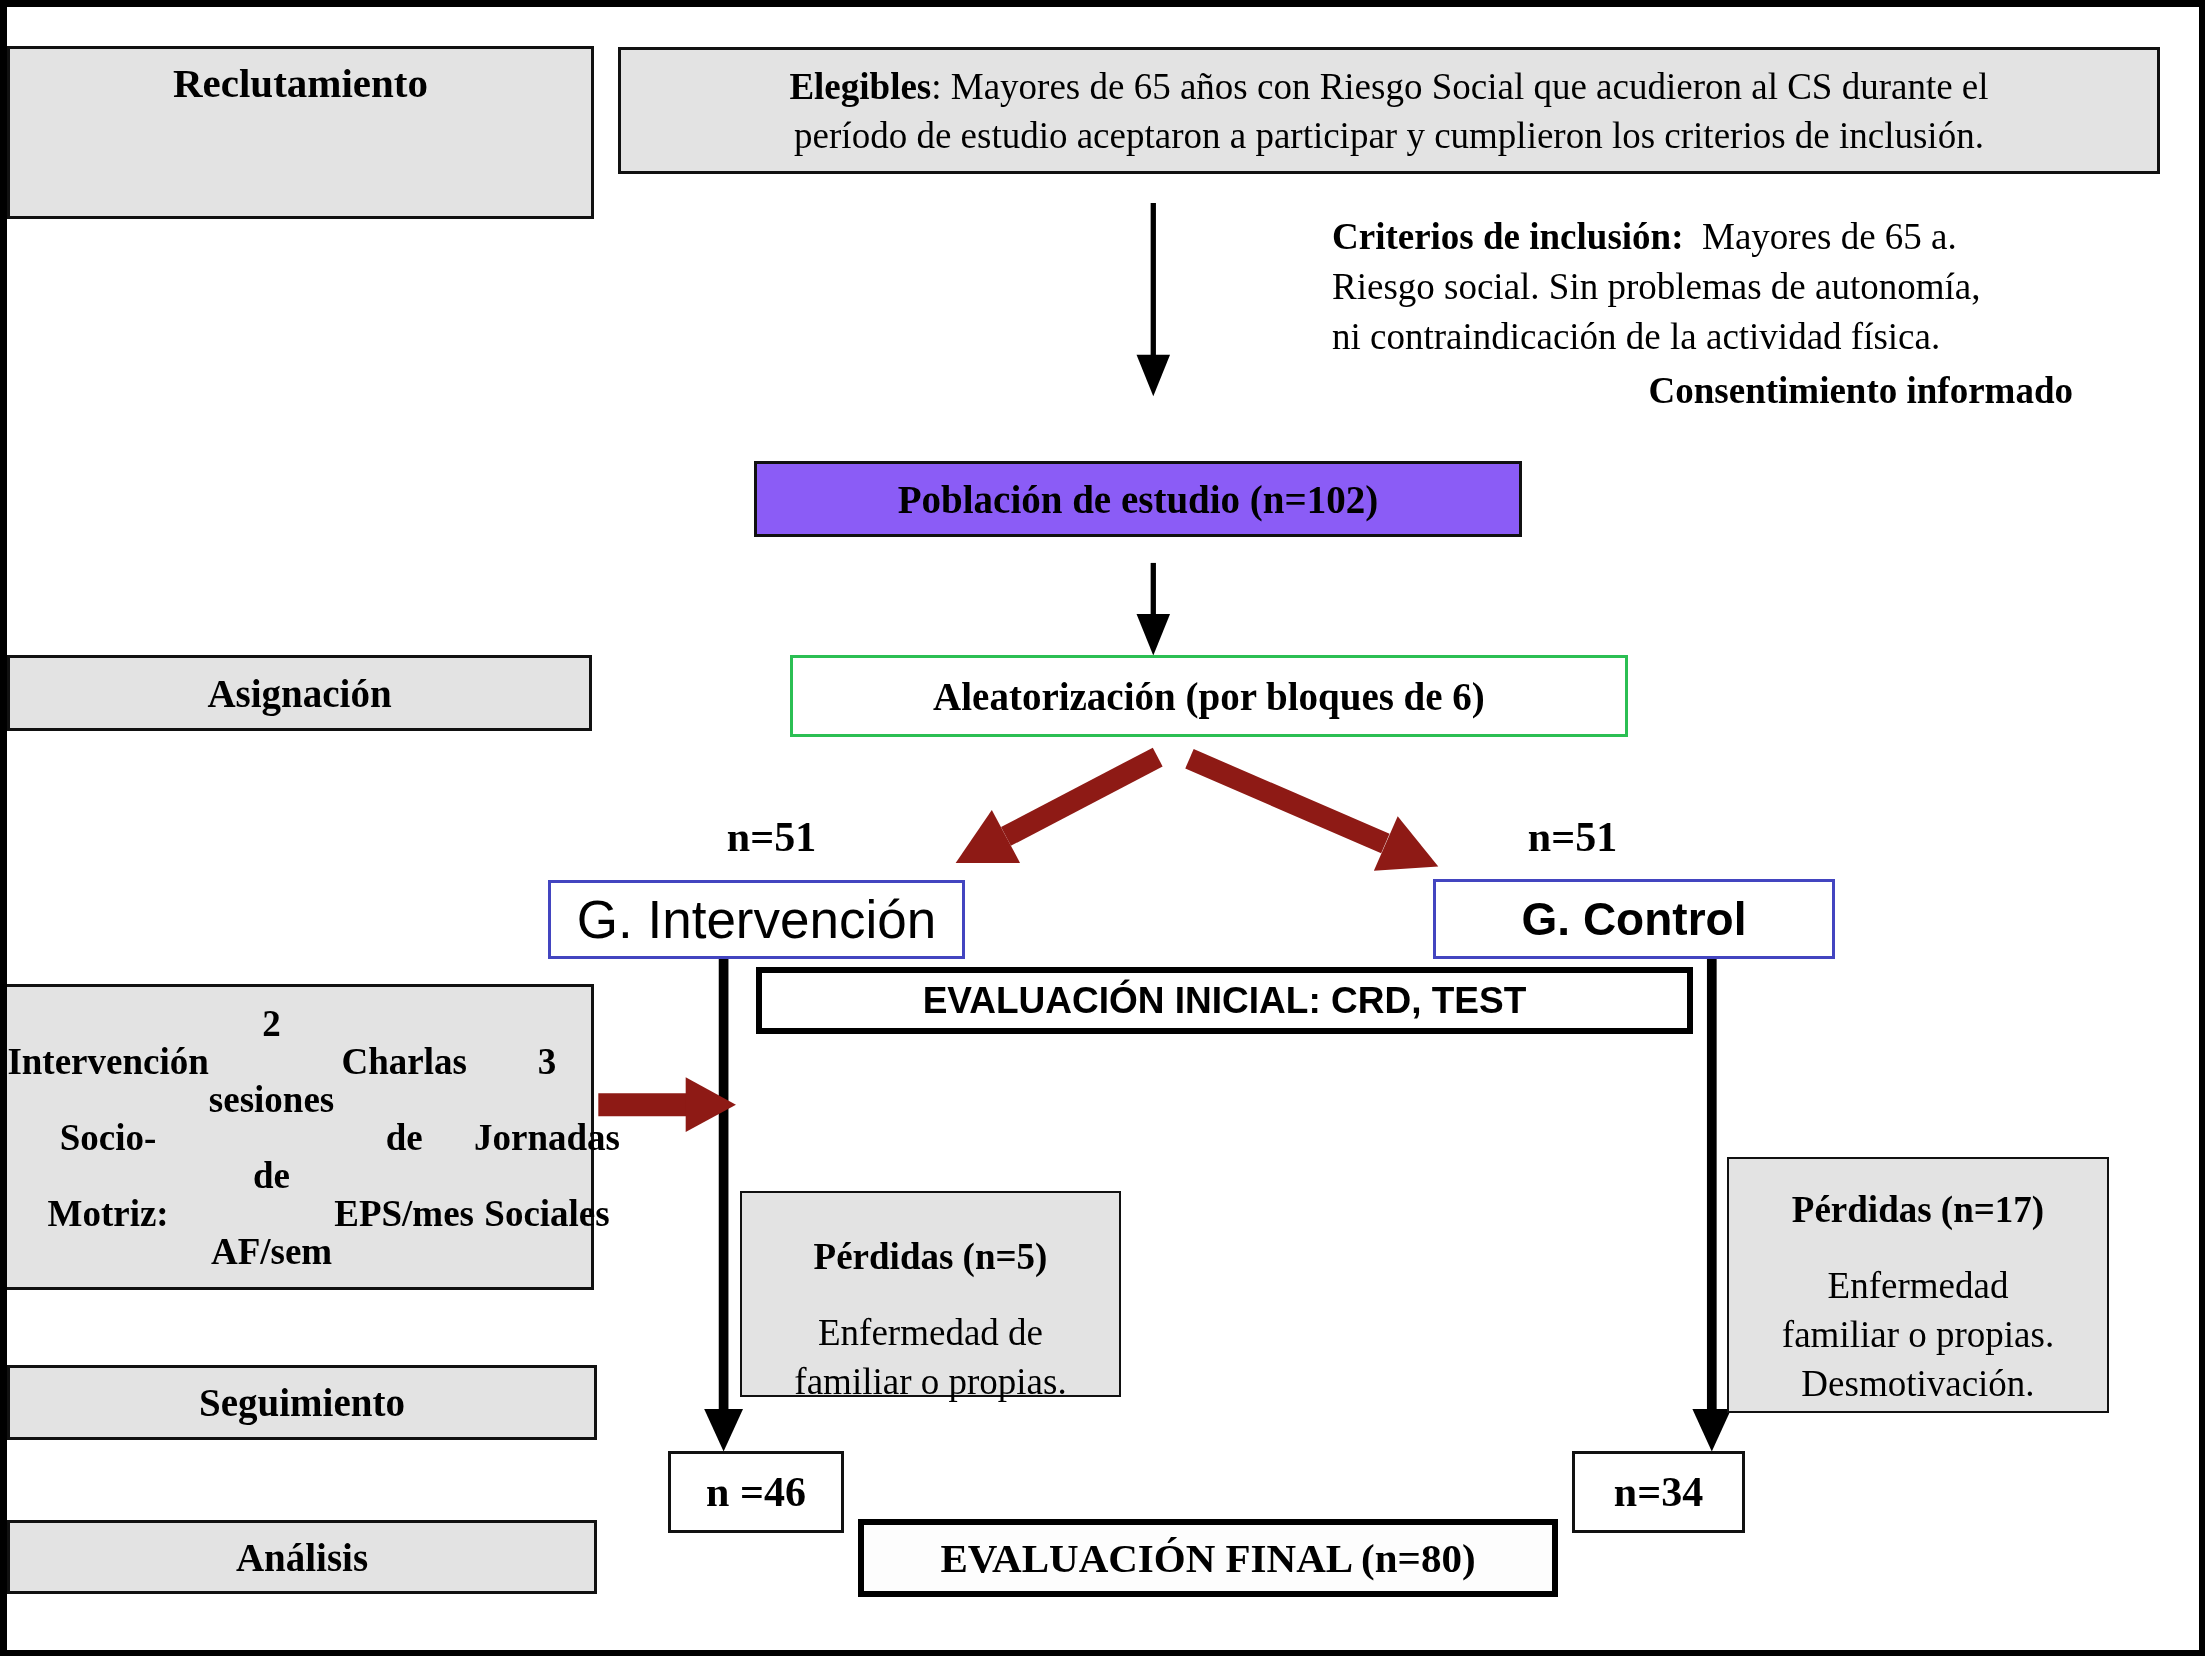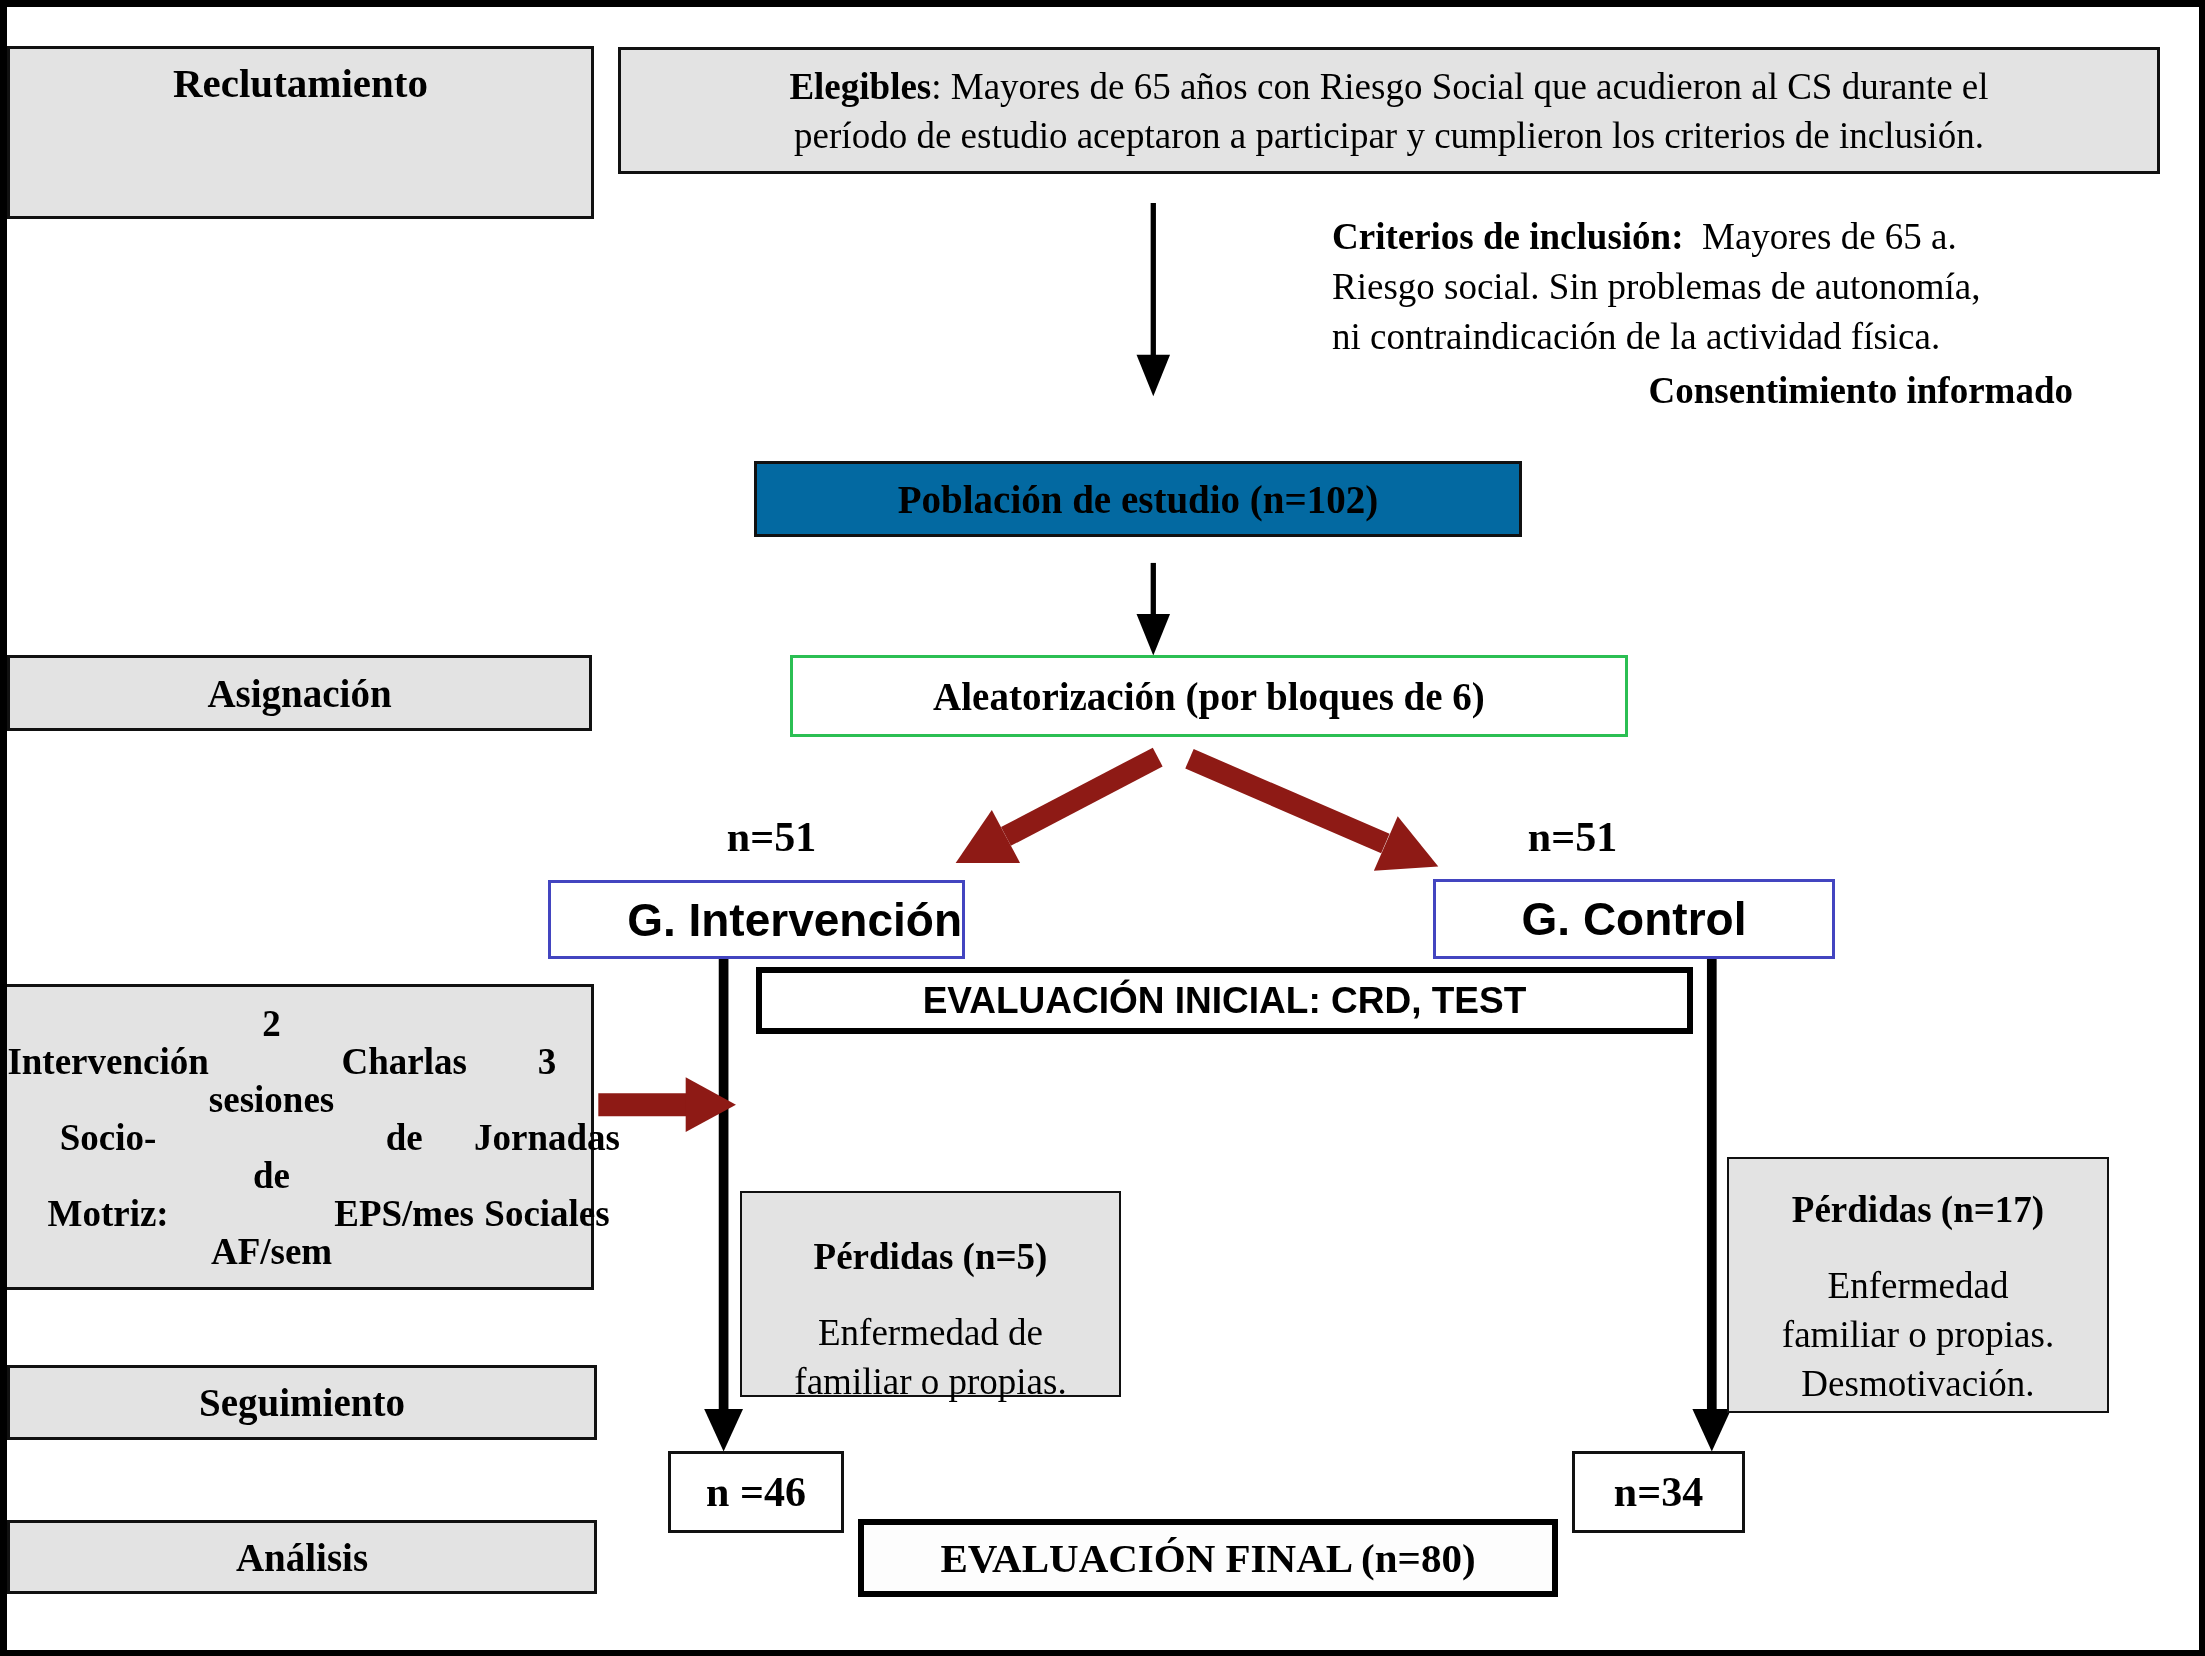--- a/index.html
+++ b/index.html
@@ -20,30 +20,30 @@
   #box-asignacion{left:7px;top:655px;width:585px;height:76px;font-size:39px;font-weight:bold;}
   #box-seguimiento{left:7px;top:1365px;width:590px;height:75px;font-size:39px;font-weight:bold;}
   #box-analisis{left:7px;top:1520px;width:590px;height:74px;font-size:39px;font-weight:bold;}
 
   
   #box-elegibles{left:618px;top:47px;width:1542px;height:127px;font-size:37px;line-height:49px;
                  flex-direction:column;justify-content:center;}
   #criterios{position:absolute;left:1332px;top:212px;width:741px;font-size:37px;line-height:50px;z-index:2;}
   #criterios .consent{text-align:right;font-weight:bold;margin-top:4.4px;}
 
-  #box-poblacion{left:754px;top:461px;width:768px;height:76px;font-size:39px;font-weight:bold;background:#0369a1;border:3.5px solid #111;}
+  #box-poblacion{left:754px;top:461px;width:768px;height:76px;font-size:39px;font-weight:bold;background:#8b5cf6;border:3.5px solid #111;}
   #box-aleatorizacion{left:790px;top:655px;width:838px;height:82px;font-size:39px;font-weight:bold;
                       background:#fff;border:3.5px solid #2bbf53;}
 
   .nlabel{position:absolute;font-size:42px;font-weight:bold;z-index:2;width:141px;text-align:center;}
   #n51-left{left:701px;top:813px;}
   #n51-right{left:1502px;top:813px;}
 
-  #box-g-intervencion{left:548px;top:880px;width:417px;height:79px;font-size:46px;font-weight:bold;
-                      background:#fff;border:3.5px solid #4345c0;justify-content:flex-end;}
+  #box-g-intervencion{left:548px;top:880px;width:417px;height:79px;font-size:53px;font-weight:normal;
+                      background:#fff;border:3.5px solid #4345c0;}
   #box-g-control{left:1433px;top:879px;width:402px;height:80px;font-size:46px;font-weight:bold;
                  background:#fff;border:3.5px solid #4345c0;}
   #box-eval-inicial{left:756px;top:967px;width:937px;height:67px;font-size:37px;font-weight:bold;
                     background:#fff;border:6.2px solid #000;}
 
   #box-intervencion{left:4.4px;top:984px;width:590px;height:306px;flex-direction:row;justify-content:flex-start;
                     font-size:37px;font-weight:bold;line-height:76px;padding-top:1.8px;}
   .perdidas{flex-direction:column;justify-content:flex-start;background:#e3e3e3;border:2.6px solid #111;
             font-size:37px;line-height:49px;}
   #box-perdidas5{left:740px;top:1191px;width:381px;height:206px;padding-top:43px;}

